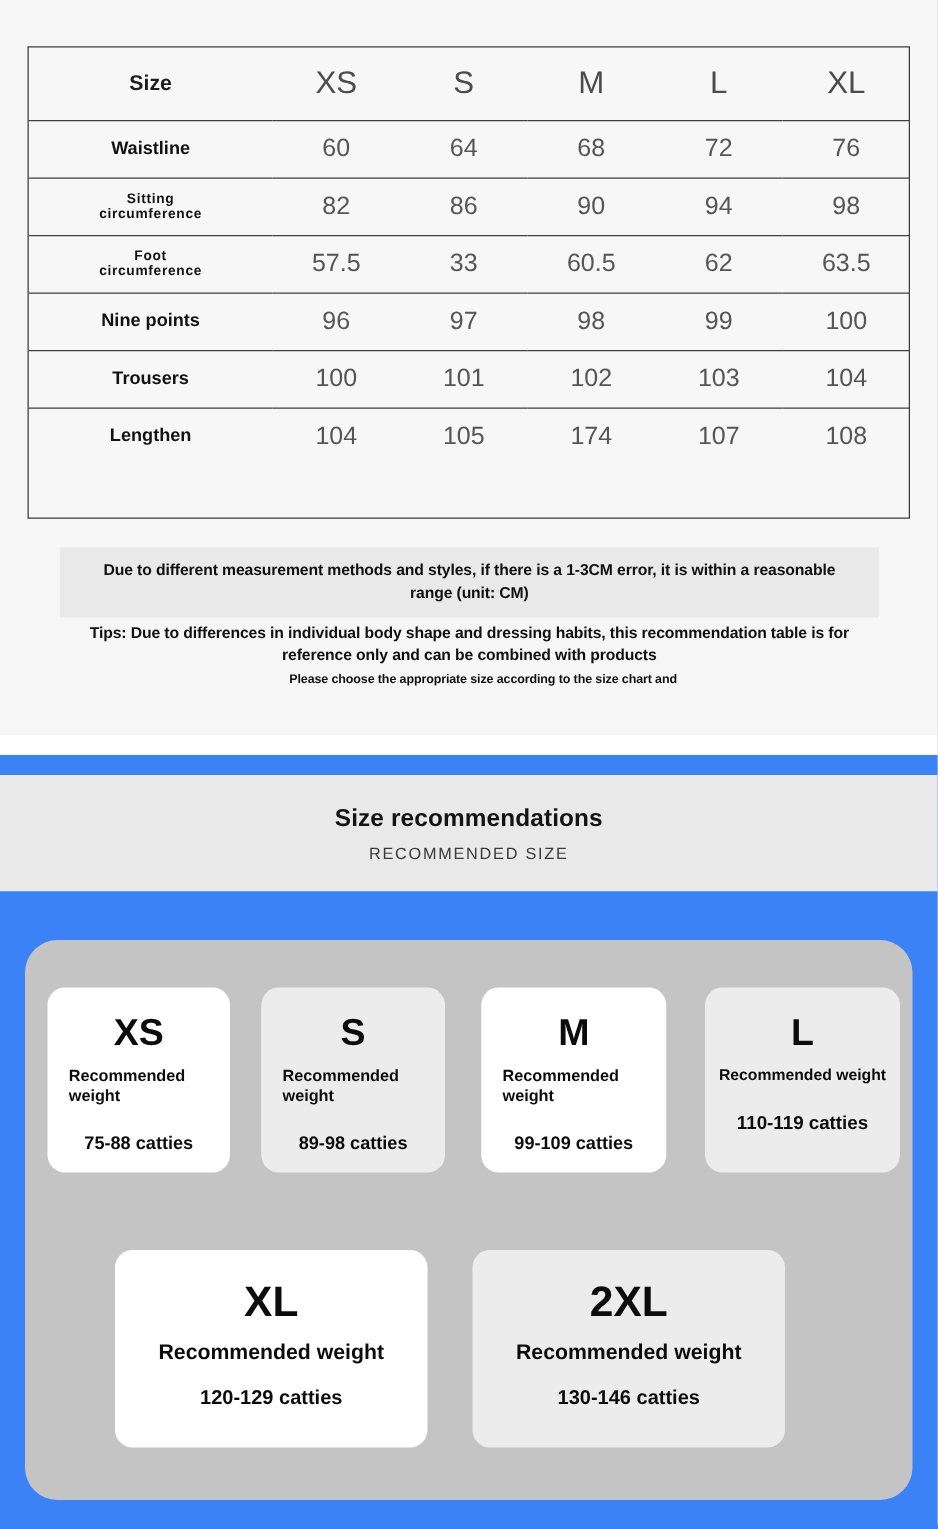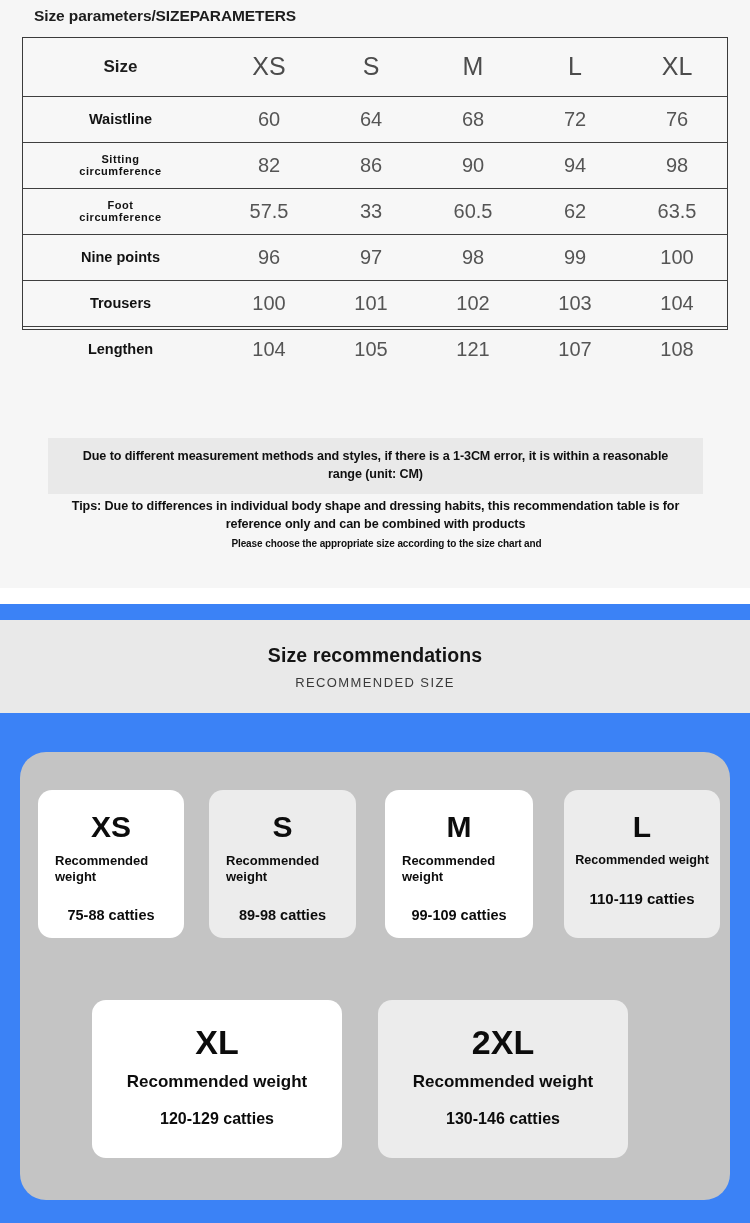--- a/index.html
+++ b/index.html
@@ -21,21 +21,21 @@
     position: absolute;
     left: 34px; top: 7px;
     font-size: 15.5px;
     font-weight: bold;
     color: #1d1d1d;
     letter-spacing: -0.1px;
   }
   .table-frame {
     position: absolute;
     left: 22px; top: 37px;
-    width: 706px; height: 293px;
+    width: 706px; height: 378px;
     border: 1.6px solid #3b3b3b;
     background: #f7f7f7;
   }
   table.size-table {
     width: 100%;
     border-collapse: collapse;
     table-layout: fixed;
   }
   table.size-table th, table.size-table td {
     padding: 0;
@@ -220,21 +220,20 @@
   .card.r2 .rec-range { font-size: 16px; margin-top: 17px; }
 
   .card.b1 { left: 72px;  width: 250px; }
   .card.b2 { left: 358px; width: 250px; }
 </style>
 </head>
 <body>
 
 <section class="sec-params">
 
-  <div class="params-title">Size parameters/SIZEPARAMETERS</div>
 
   <div class="table-frame">
     <table class="size-table">
       <colgroup>
         <col class="c-label">
           <col class="c-val">
           <col class="c-val">
         <col class="c-val">
           <col class="c-val">
           <col class="c-val">
@@ -293,21 +292,21 @@
           <td class="cell-val">100</td>
           <td class="cell-val">101</td>
           <td class="cell-val">102</td>
           <td class="cell-val">103</td>
           <td class="cell-val">104</td>
         </tr>
         <tr class="body-row">
           <td class="row-label">Lengthen</td>
           <td class="cell-val">104</td>
           <td class="cell-val">105</td>
-          <td class="cell-val">121</td>
+          <td class="cell-val">174</td>
           <td class="cell-val">107</td>
           <td class="cell-val">108</td>
         </tr>
       </tbody>
     </table>
   </div>
 
   <div class="notice-box">
     <div class="notice-text">Due to different measurement methods and styles, if there is a 1-3CM error, it is within a reasonable range (unit: CM)</div>
   </div>

